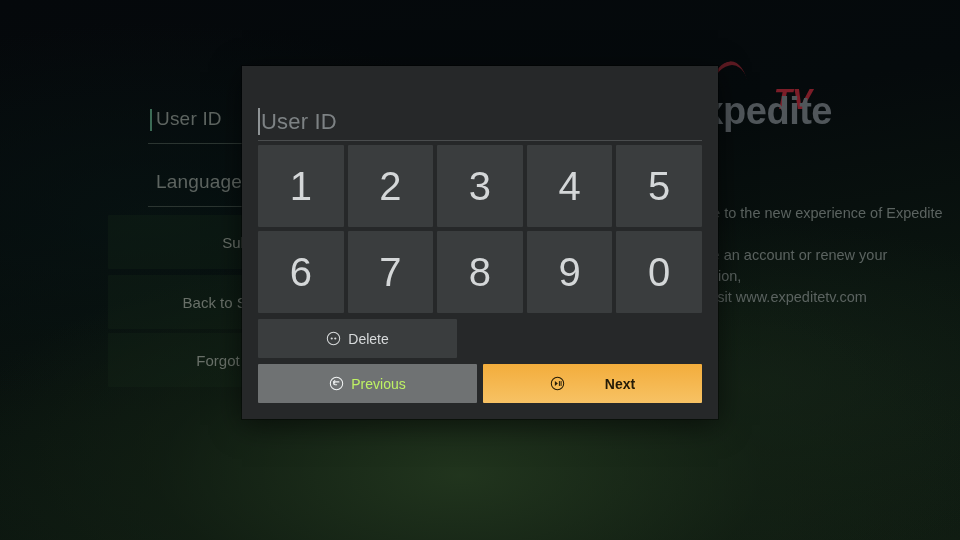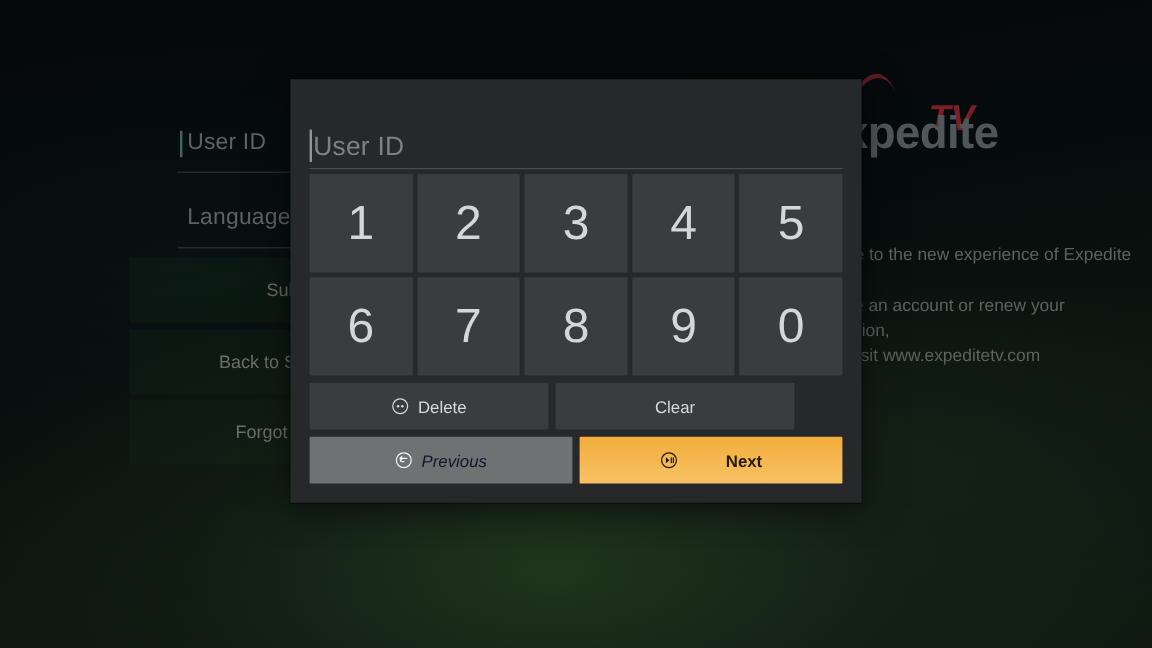--- a/index.html
+++ b/index.html
@@ -212,22 +212,21 @@
     font-size: 14px;
     border-radius: 1px;
     user-select: none;
   }
   .action-btn.dark {
     background: #3a3d3e;
     color: #d7dadb;
   }
   .action-btn.focused {
     background: #6f7273;
-    color: #0f172a;
-    font-style: italic;
+    color: #bef264;
   }
   .action-btn.accent {
     background: linear-gradient(180deg, #f3ad3c 0%, #f7c264 100%);
     color: #241b07;
     font-weight: bold;
     gap: 40px;
   }
 
   .btn-icon {
     display: inline-flex;
@@ -301,23 +300,20 @@
     <div id="action-row-1">
       <div class="action-btn dark">
         <span class="btn-icon">
           <svg viewBox="0 0 16 16" width="15" height="15">
             <circle cx="8" cy="8" r="6.6" fill="none" stroke="#d7dadb" stroke-width="1.1"></circle>
             <circle cx="6.1" cy="8" r="1.15" fill="#d7dadb"></circle>
             <circle cx="9.9" cy="8" r="1.15" fill="#d7dadb"></circle>
           </svg>
         </span>
         <span>Delete</span>
-      </div>
-      <div class="action-btn dark">
-        <span>Clear</span>
       </div>
     </div>
 
     <div id="action-row-2">
       <div class="action-btn focused">
         <span class="btn-icon">
           <svg viewBox="0 0 16 16" width="15" height="15">
             <circle cx="8" cy="8" r="6.6" fill="none" stroke="#f2f4f4" stroke-width="1.1"></circle>
             <path d="M10.6 6.3 H6.4 a1.5 1.5 0 0 0 0 3 H8.2" fill="none" stroke="#f2f4f4" stroke-width="1.15" stroke-linecap="round"></path>
             <path d="M6.2 4.9 L4.7 6.3 L6.2 7.7" fill="none" stroke="#f2f4f4" stroke-width="1.15" stroke-linecap="round" stroke-linejoin="round"></path>

